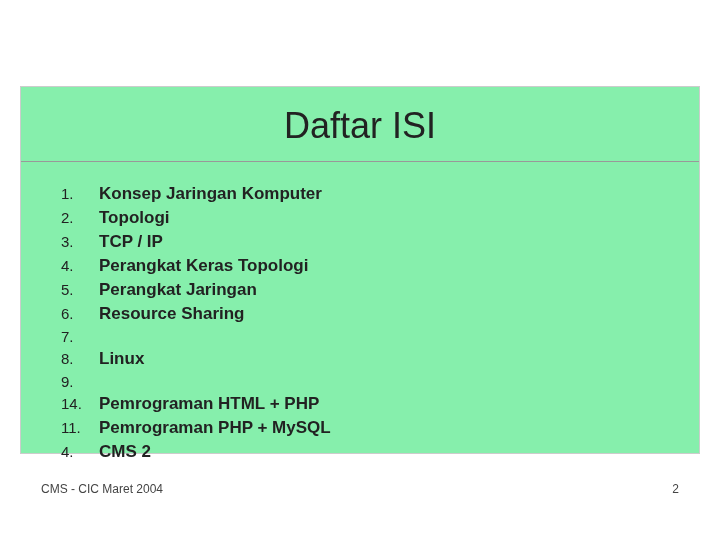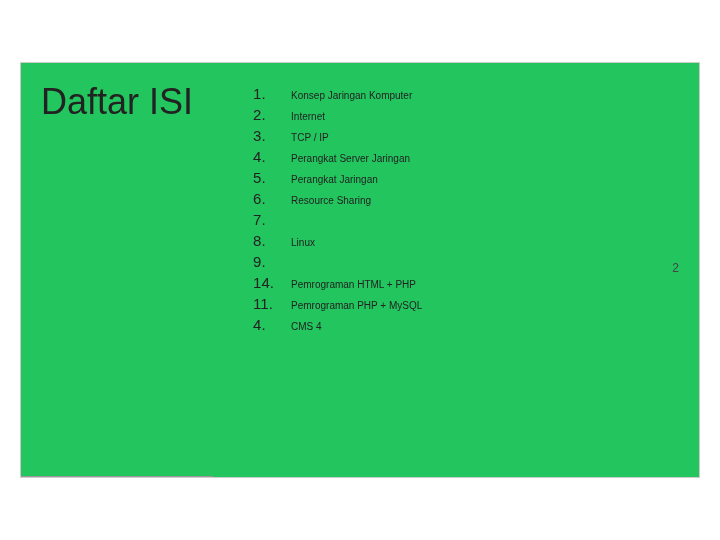--- a/index.html
+++ b/index.html
@@ -13,25 +13,25 @@
       height: 540px;
       background: #ffffff;
       font-family: Arial, sans-serif;
       display: flex;
       align-items: center;
       justify-content: center;
     }
 
     .slide {
       width: 680px;
-      height: 416px;
-      background: #22c55e;
+      height: 368px;
+      background: #86efac;
       border: 1px solid #cccccc;
       display: flex;
-      flex-direction: row;
+      flex-direction: column;
       position: relative;
     }
 
     .title-section {
       border-bottom: 1px solid #999999;
       padding: 18px 20px 14px 20px;
       text-align: center;
     }
 
     .title-text {
@@ -64,22 +64,23 @@
     }
 
     .item-number {
       min-width: 38px;
       text-align: left;
       font-size: 15px;
       color: #222222;
     }
 
     .item-text {
-      font-size: 10px;
+      font-size: 17px;
       color: #222222;
+      font-weight: bold;
     }
 
     .footer-section {
       display: flex;
       justify-content: space-between;
       align-items: center;
       padding: 8px 20px 12px 20px;
       border-top: none;
     }
 
@@ -102,29 +103,29 @@
   </div>
 
   <div class="content-section">
     <ul class="item-list" id="item-list">
     <li class="list-item">
           <span class="item-number">1.</span>
           <span class="item-text">Konsep Jaringan Komputer</span>
         </li>
         <li class="list-item">
           <span class="item-number">2.</span>
-          <span class="item-text">Internet</span>
+          <span class="item-text">Topologi</span>
         </li>
         <li class="list-item">
           <span class="item-number">3.</span>
           <span class="item-text">TCP / IP</span>
         </li>
         <li class="list-item">
           <span class="item-number">4.</span>
-          <span class="item-text">Perangkat Server Jaringan</span>
+          <span class="item-text">Perangkat Keras Topologi</span>
         </li>
         <li class="list-item">
           <span class="item-number">5.</span>
           <span class="item-text">Perangkat Jaringan</span>
         </li>
         <li class="list-item">
           <span class="item-number">6.</span>
           <span class="item-text">Resource Sharing</span>
         </li>
         <li class="list-item">
@@ -140,21 +141,22 @@
         <li class="list-item">
           <span class="item-number">14.</span>
           <span class="item-text">Pemrograman HTML + PHP</span>
         </li>
         <li class="list-item">
           <span class="item-number">11.</span>
           <span class="item-text">Pemrograman PHP + MySQL</span>
         </li>
         <li class="list-item">
           <span class="item-number">4.</span>
-          <span class="item-text">CMS 4</span>
+          <span class="item-text">CMS 2</span>
         </li>
       </ul>
   </div>
 
   <div class="footer-section">
+    <span class="footer-text">CMS - CIC Maret 2004</span>
     <span class="footer-page">2</span>
   </div>
 </div>
 
 </body></html>

